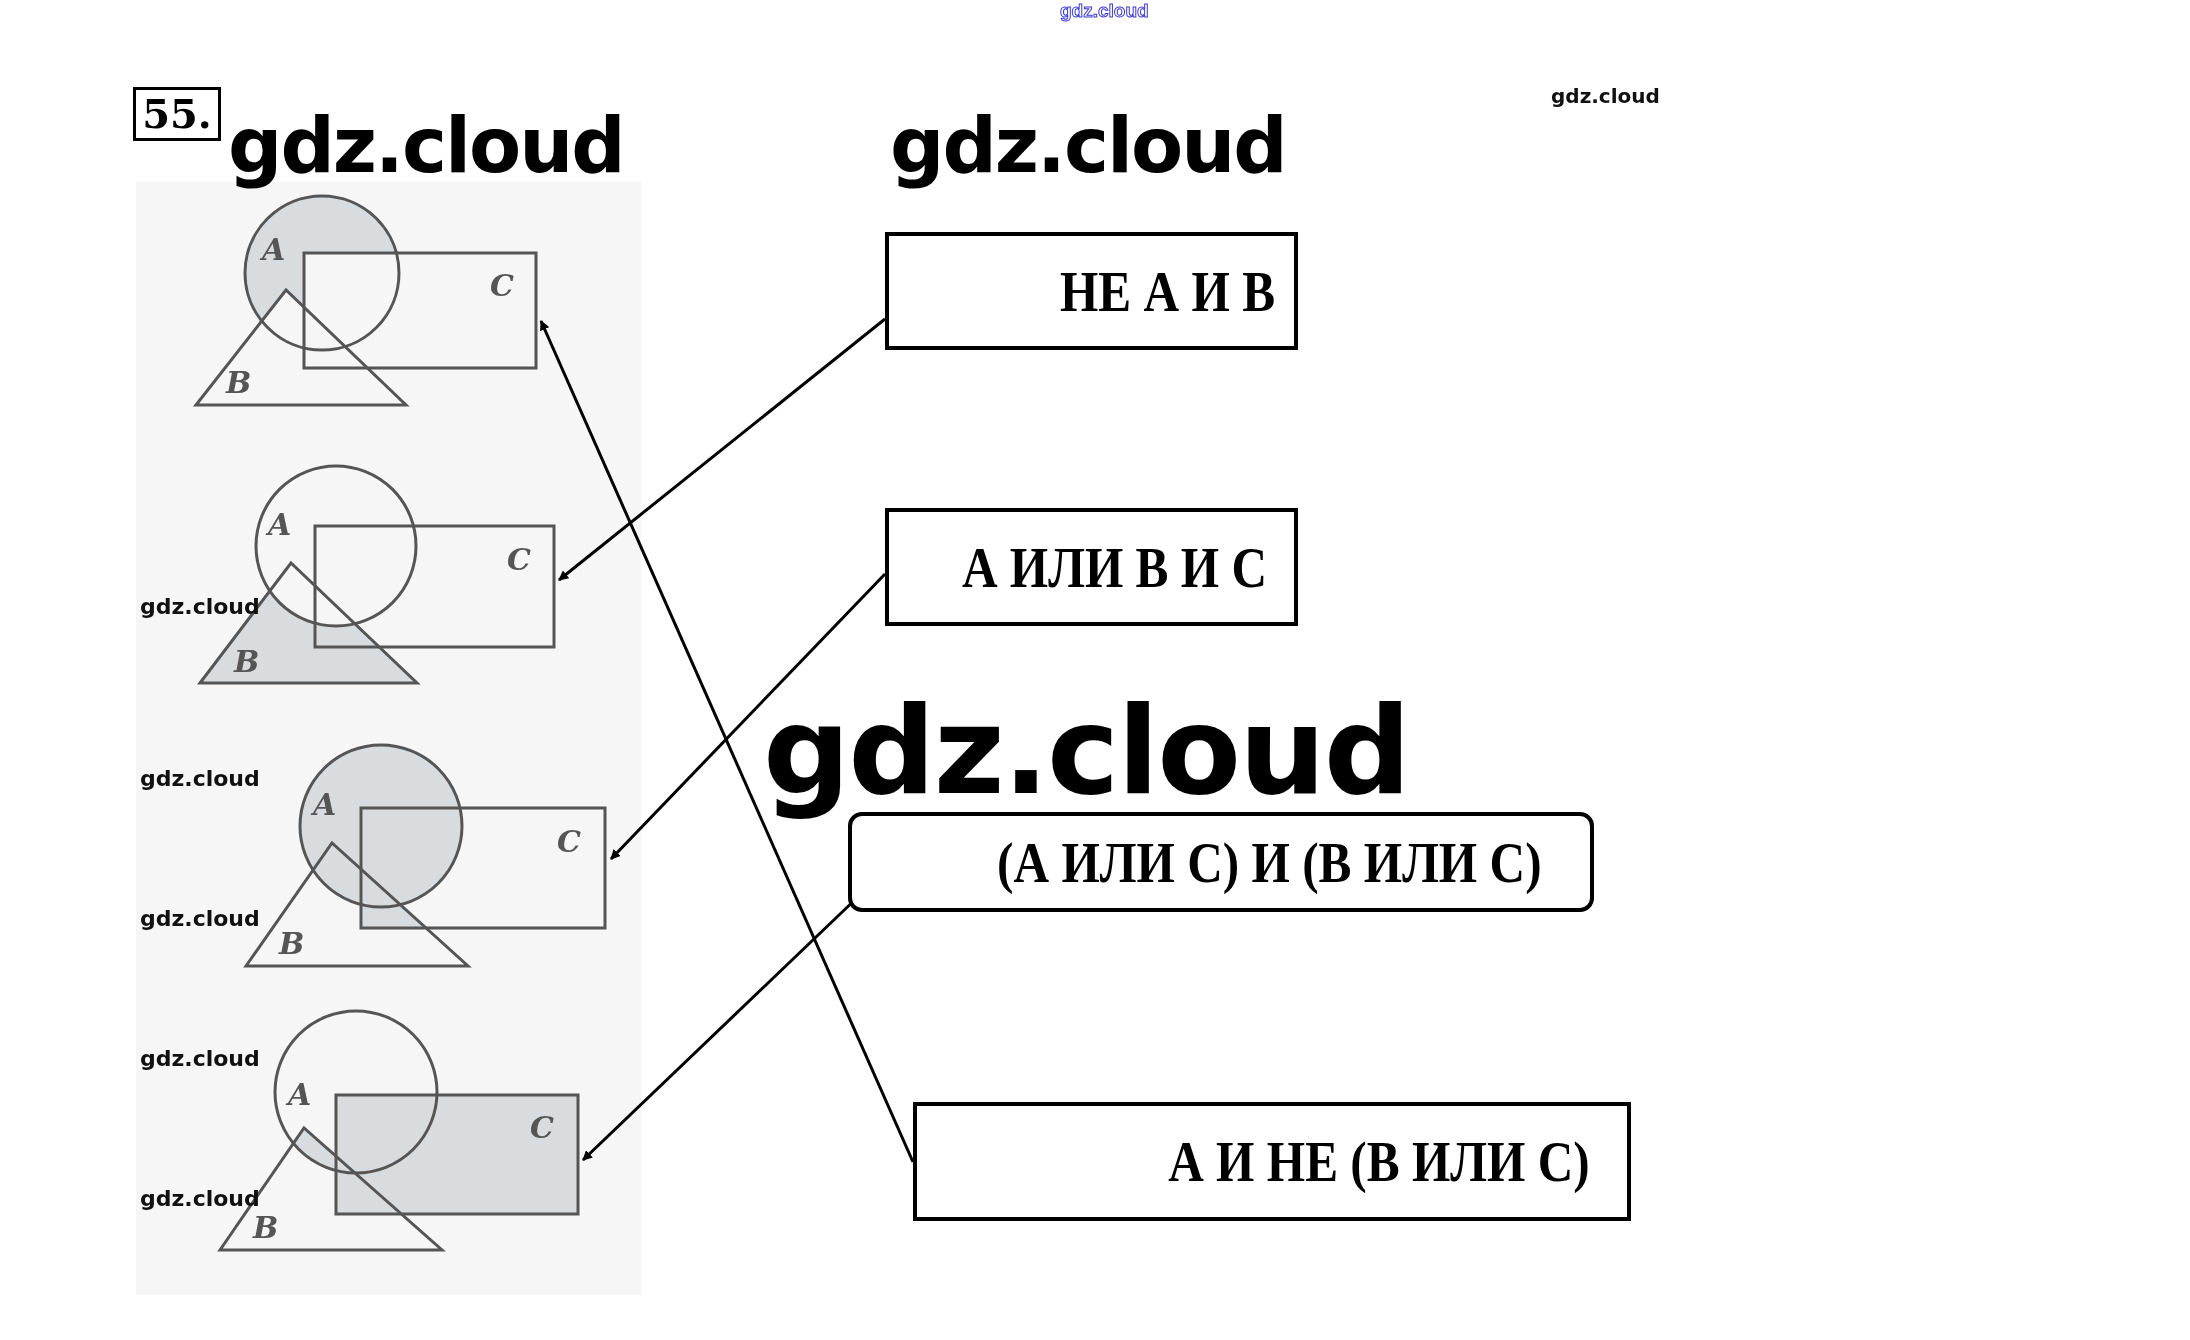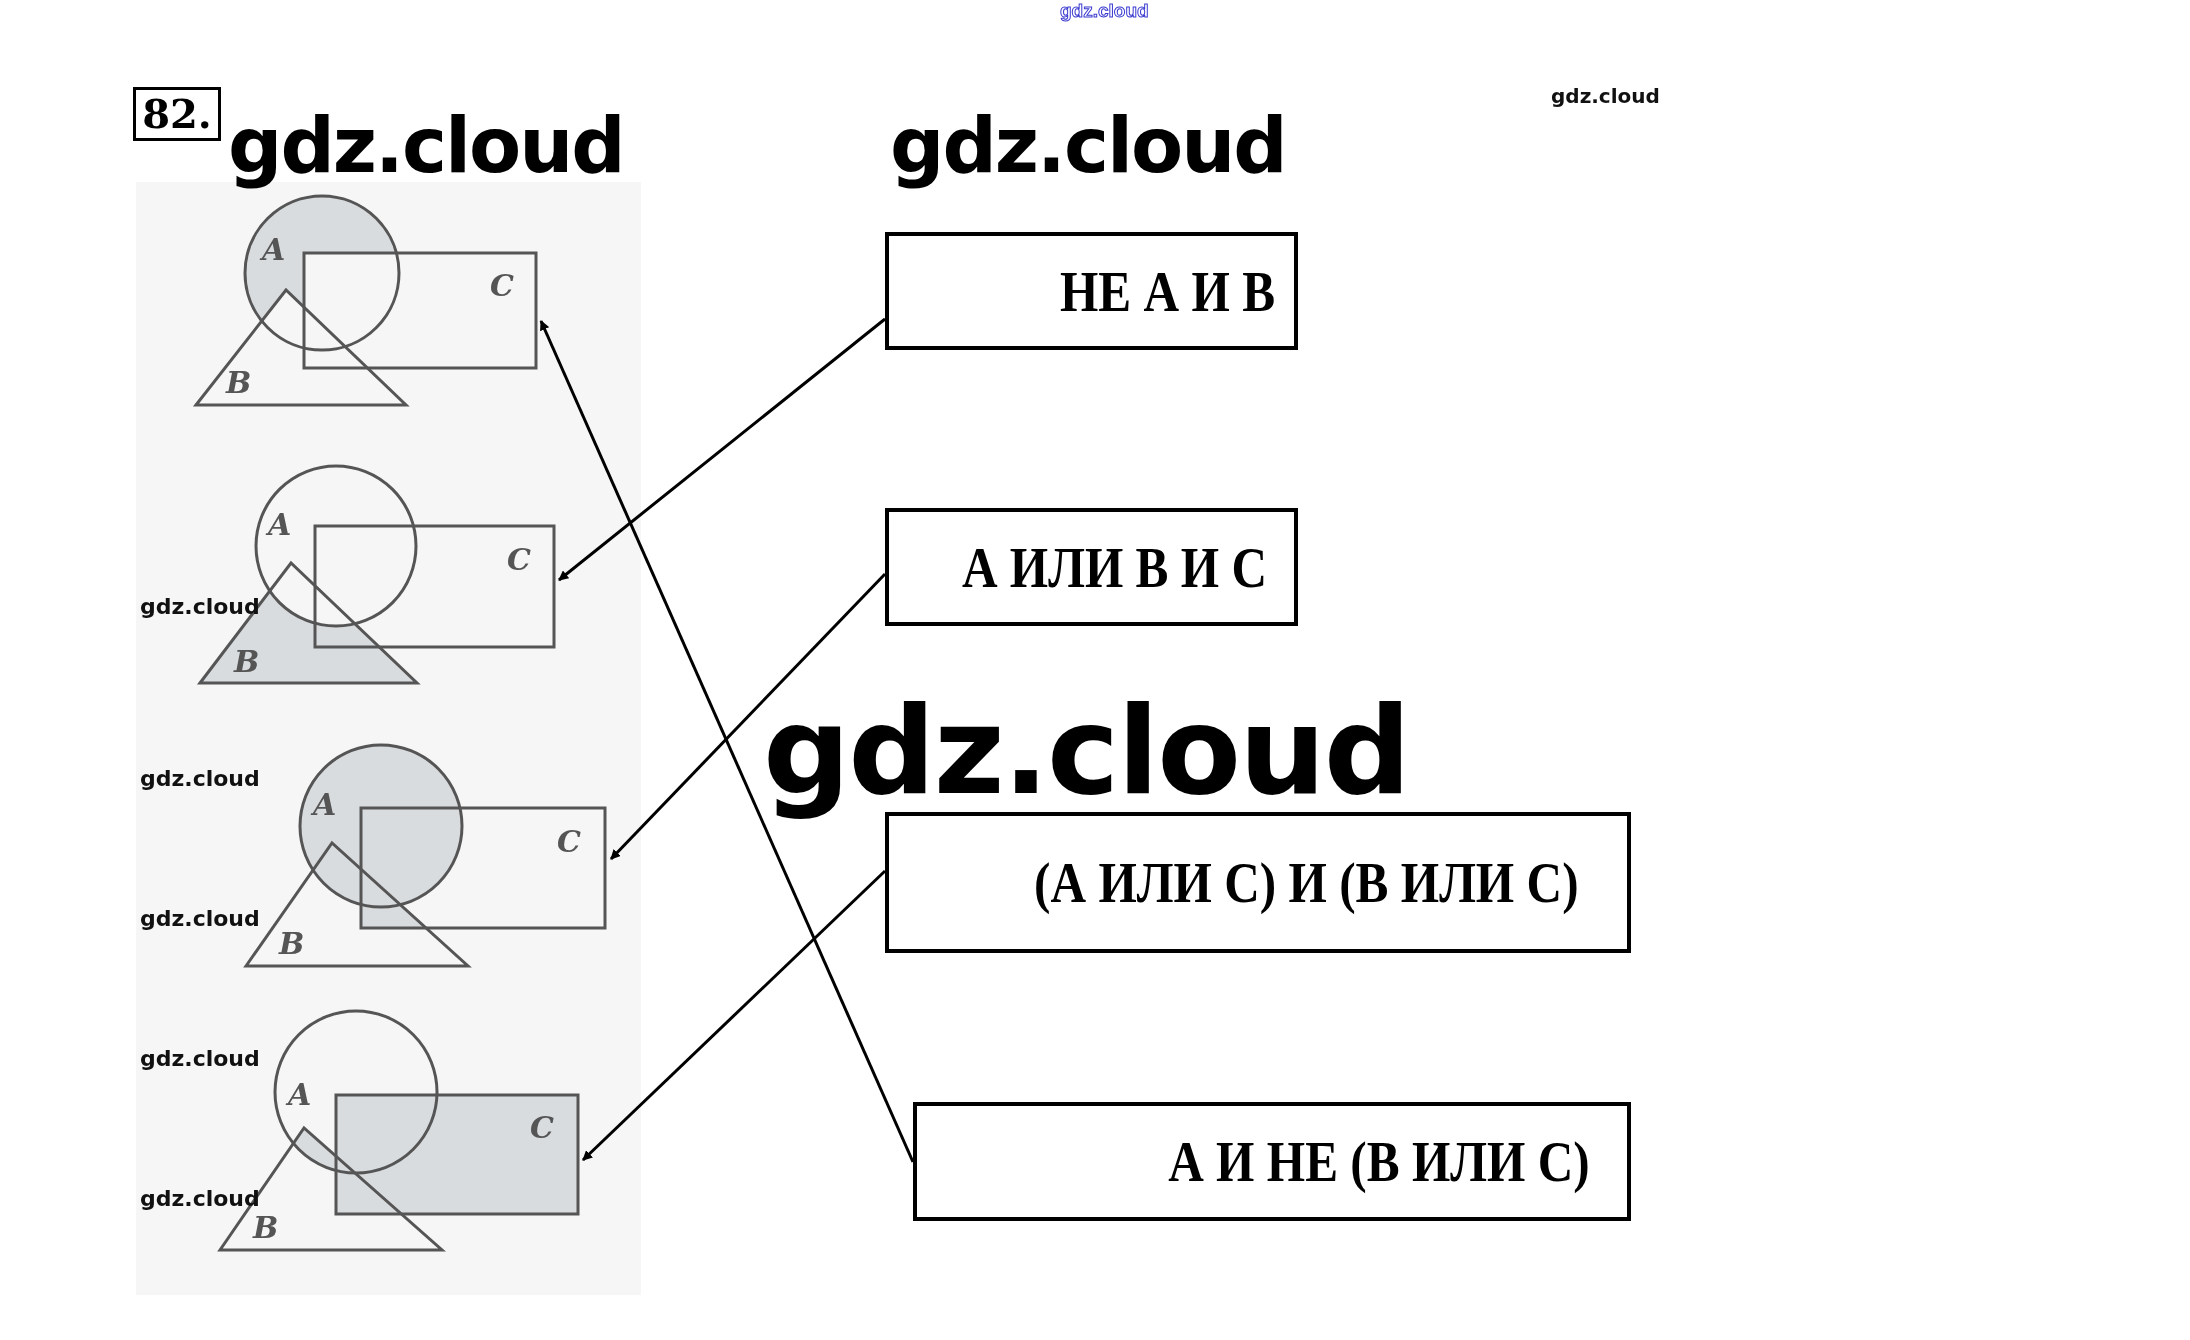--- a/index.html
+++ b/index.html
@@ -13,21 +13,21 @@
   .expr-box{border:4px solid #000;background:#fff;box-sizing:border-box;display:flex;align-items:center;justify-content:flex-end;font-family:"Liberation Serif",serif;font-size:58px;color:#000;white-space:nowrap;transform-origin:center;}
   .expr-box span{display:inline-block;transform:scaleX(0.85);}
   svg{position:absolute;left:0;top:0;}
 </style>
 </head>
 <body>
 
 <div class="abs wm-top">gdz.cloud</div>
 <div class="abs wm-small" style="left:1551px;top:84px;font-size:20px;">gdz.cloud</div>
 
-<div class="abs num-box">82.</div>
+<div class="abs num-box">55.</div>
 
 <div class="abs panel"></div>
 
 <div class="abs wm-big" style="left:228px;top:108px;font-size:76px;">gdz.cloud</div>
 <div class="abs wm-big" style="left:890px;top:108px;font-size:76px;">gdz.cloud</div>
 
 <svg width="2190" height="1340" viewBox="0 0 2190 1340">
   <defs>
     <clipPath id="c1c">
         <circle cx="322" cy="273" r="77"></circle>
@@ -102,20 +102,20 @@
 <div class="abs wm-small" style="left:140px;top:906px;">gdz.cloud</div>
 <div class="abs wm-small" style="left:140px;top:1046px;">gdz.cloud</div>
 <div class="abs wm-small" style="left:140px;top:1186px;">gdz.cloud</div>
 
 <div class="abs expr-box" style="left:885px;top:232px;width:413px;height:118px;">
     <span>НЕ А И В</span>
   </div>
 <div class="abs expr-box" style="left:885px;top:508px;width:413px;height:118px;padding-left:16px;">
     <span>А ИЛИ В И С</span>
   </div>
-<div class="abs expr-box" style="left:885px;top:812px;width:746px;height:141px;">
+<div class="abs expr-box" style="left:848px;top:812px;width:746px;height:100px;border-radius:14px;">
     <span>(А ИЛИ С) И (В ИЛИ С)</span>
   </div>
 <div class="abs expr-box" style="left:913px;top:1102px;width:718px;height:119px;">
     <span>А И НЕ (В ИЛИ С)</span>
   </div>
 
 <div class="abs wm-big" style="left:763px;top:690px;font-size:122px;">gdz.cloud</div>
 
 </body></html>

